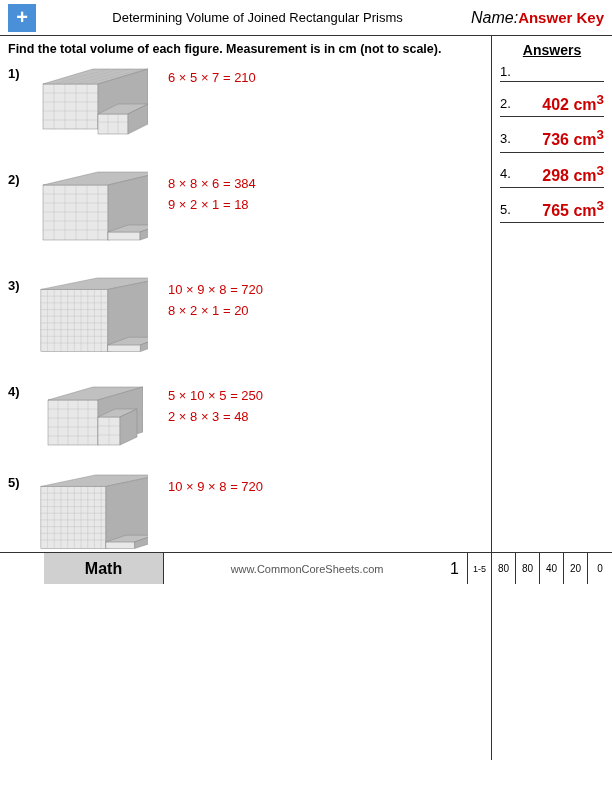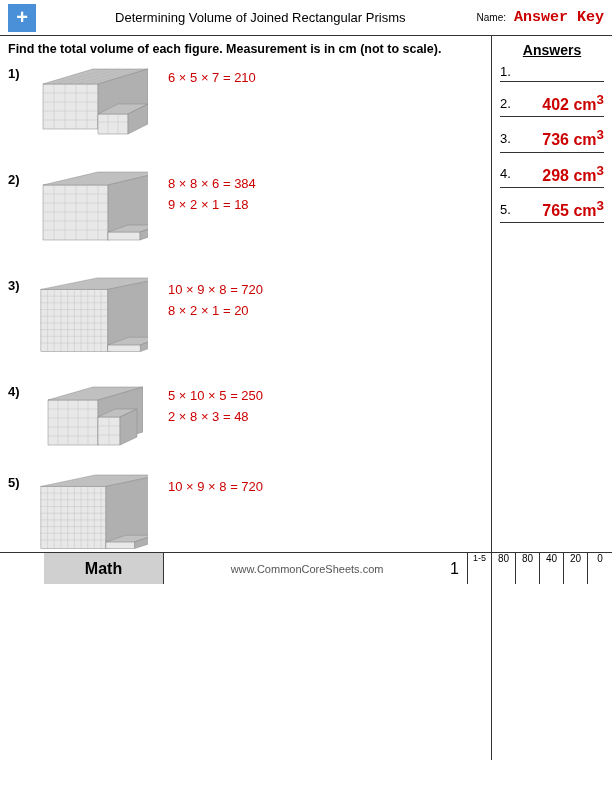--- a/index.html
+++ b/index.html
@@ -48,29 +48,28 @@
     }
 
     .title-area {
       flex: 1;
       text-align: center;
       font-size: 13px;
       font-weight: normal;
     }
 
     .name-area {
-      font-size: 10px;
-      margin-right: 8px;
+      font-size: 16px;
+      font-style: italic;
     }
 
     .answer-key-label {
       font-size: 15px;
       font-weight: bold;
       color: #cc0000;
-      font-family: Liberation Mono, monospace;
     }
 
     
     .main-content {
       display: flex;
       height: calc(792px - 36px - 32px);
     }
 
     
     .problems-area {
@@ -192,20 +191,21 @@
     .footer-score {
       display: flex;
       height: 100%;
       border-left: 1px solid #333;
     }
 
     .score-cell {
       display: flex;
       flex-direction: column;
       align-items: center;
+      justify-content: center;
       width: 24px;
       border-right: 1px solid #333;
       font-size: 10px;
     }
 
     
     .figure-svg {
       width: 110px;
       height: 90px;
     }

